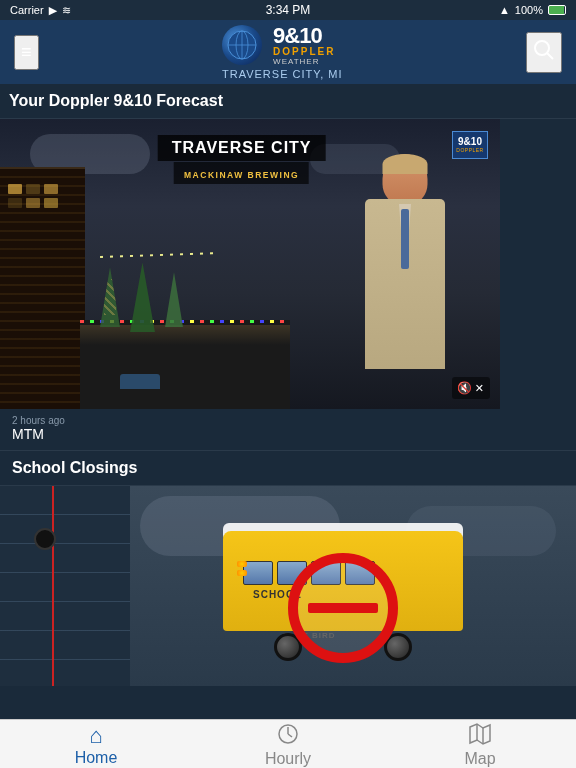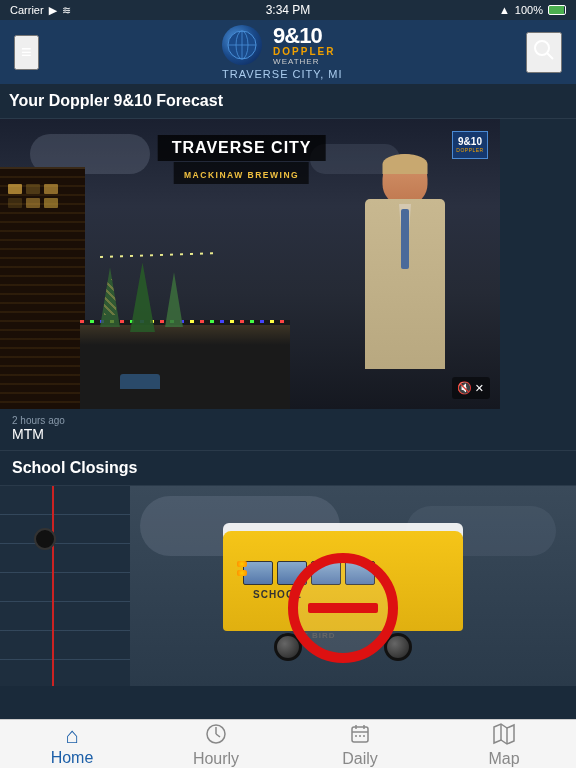--- a/index.html
+++ b/index.html
@@ -600,34 +600,20 @@
         <circle cx="11" cy="11" r="9"></circle>
         <line x1="11" y1="4" x2="11" y2="11"></line>
         <line x1="11" y1="11" x2="15" y2="14"></line>
       </svg>
     </span>
     <span class="tab-label">Hourly</span>
   </div>
   <div class="tab-item">
     <span class="tab-icon" style="font-size:18px;">
       <svg width="22" height="22" viewBox="0 0 22 22" fill="none" stroke="#888" stroke-width="1.5">
-        <rect x="3" y="4" width="16" height="15" rx="2"></rect>
-        <line x1="3" y1="9" x2="19" y2="9"></line>
-        <line x1="7" y1="2" x2="7" y2="6"></line>
-        <line x1="15" y1="2" x2="15" y2="6"></line>
-        <line x1="7" y1="13" x2="7" y2="13" stroke-width="2" stroke-linecap="round"></line>
-        <line x1="11" y1="13" x2="11" y2="13" stroke-width="2" stroke-linecap="round"></line>
-        <line x1="15" y1="13" x2="15" y2="13" stroke-width="2" stroke-linecap="round"></line>
-      </svg>
-    </span>
-    <span class="tab-label">Daily</span>
-  </div>
-  <div class="tab-item">
-    <span class="tab-icon" style="font-size:18px;">
-      <svg width="22" height="22" viewBox="0 0 22 22" fill="none" stroke="#888" stroke-width="1.5">
         <polygon points="1,4 8,1 14,5 21,2 21,18 14,21 8,17 1,20"></polygon>
         <line x1="8" y1="1" x2="8" y2="17"></line>
         <line x1="14" y1="5" x2="14" y2="21"></line>
       </svg>
     </span>
     <span class="tab-label">Map</span>
   </div>
 </div>
 
 </body></html>

